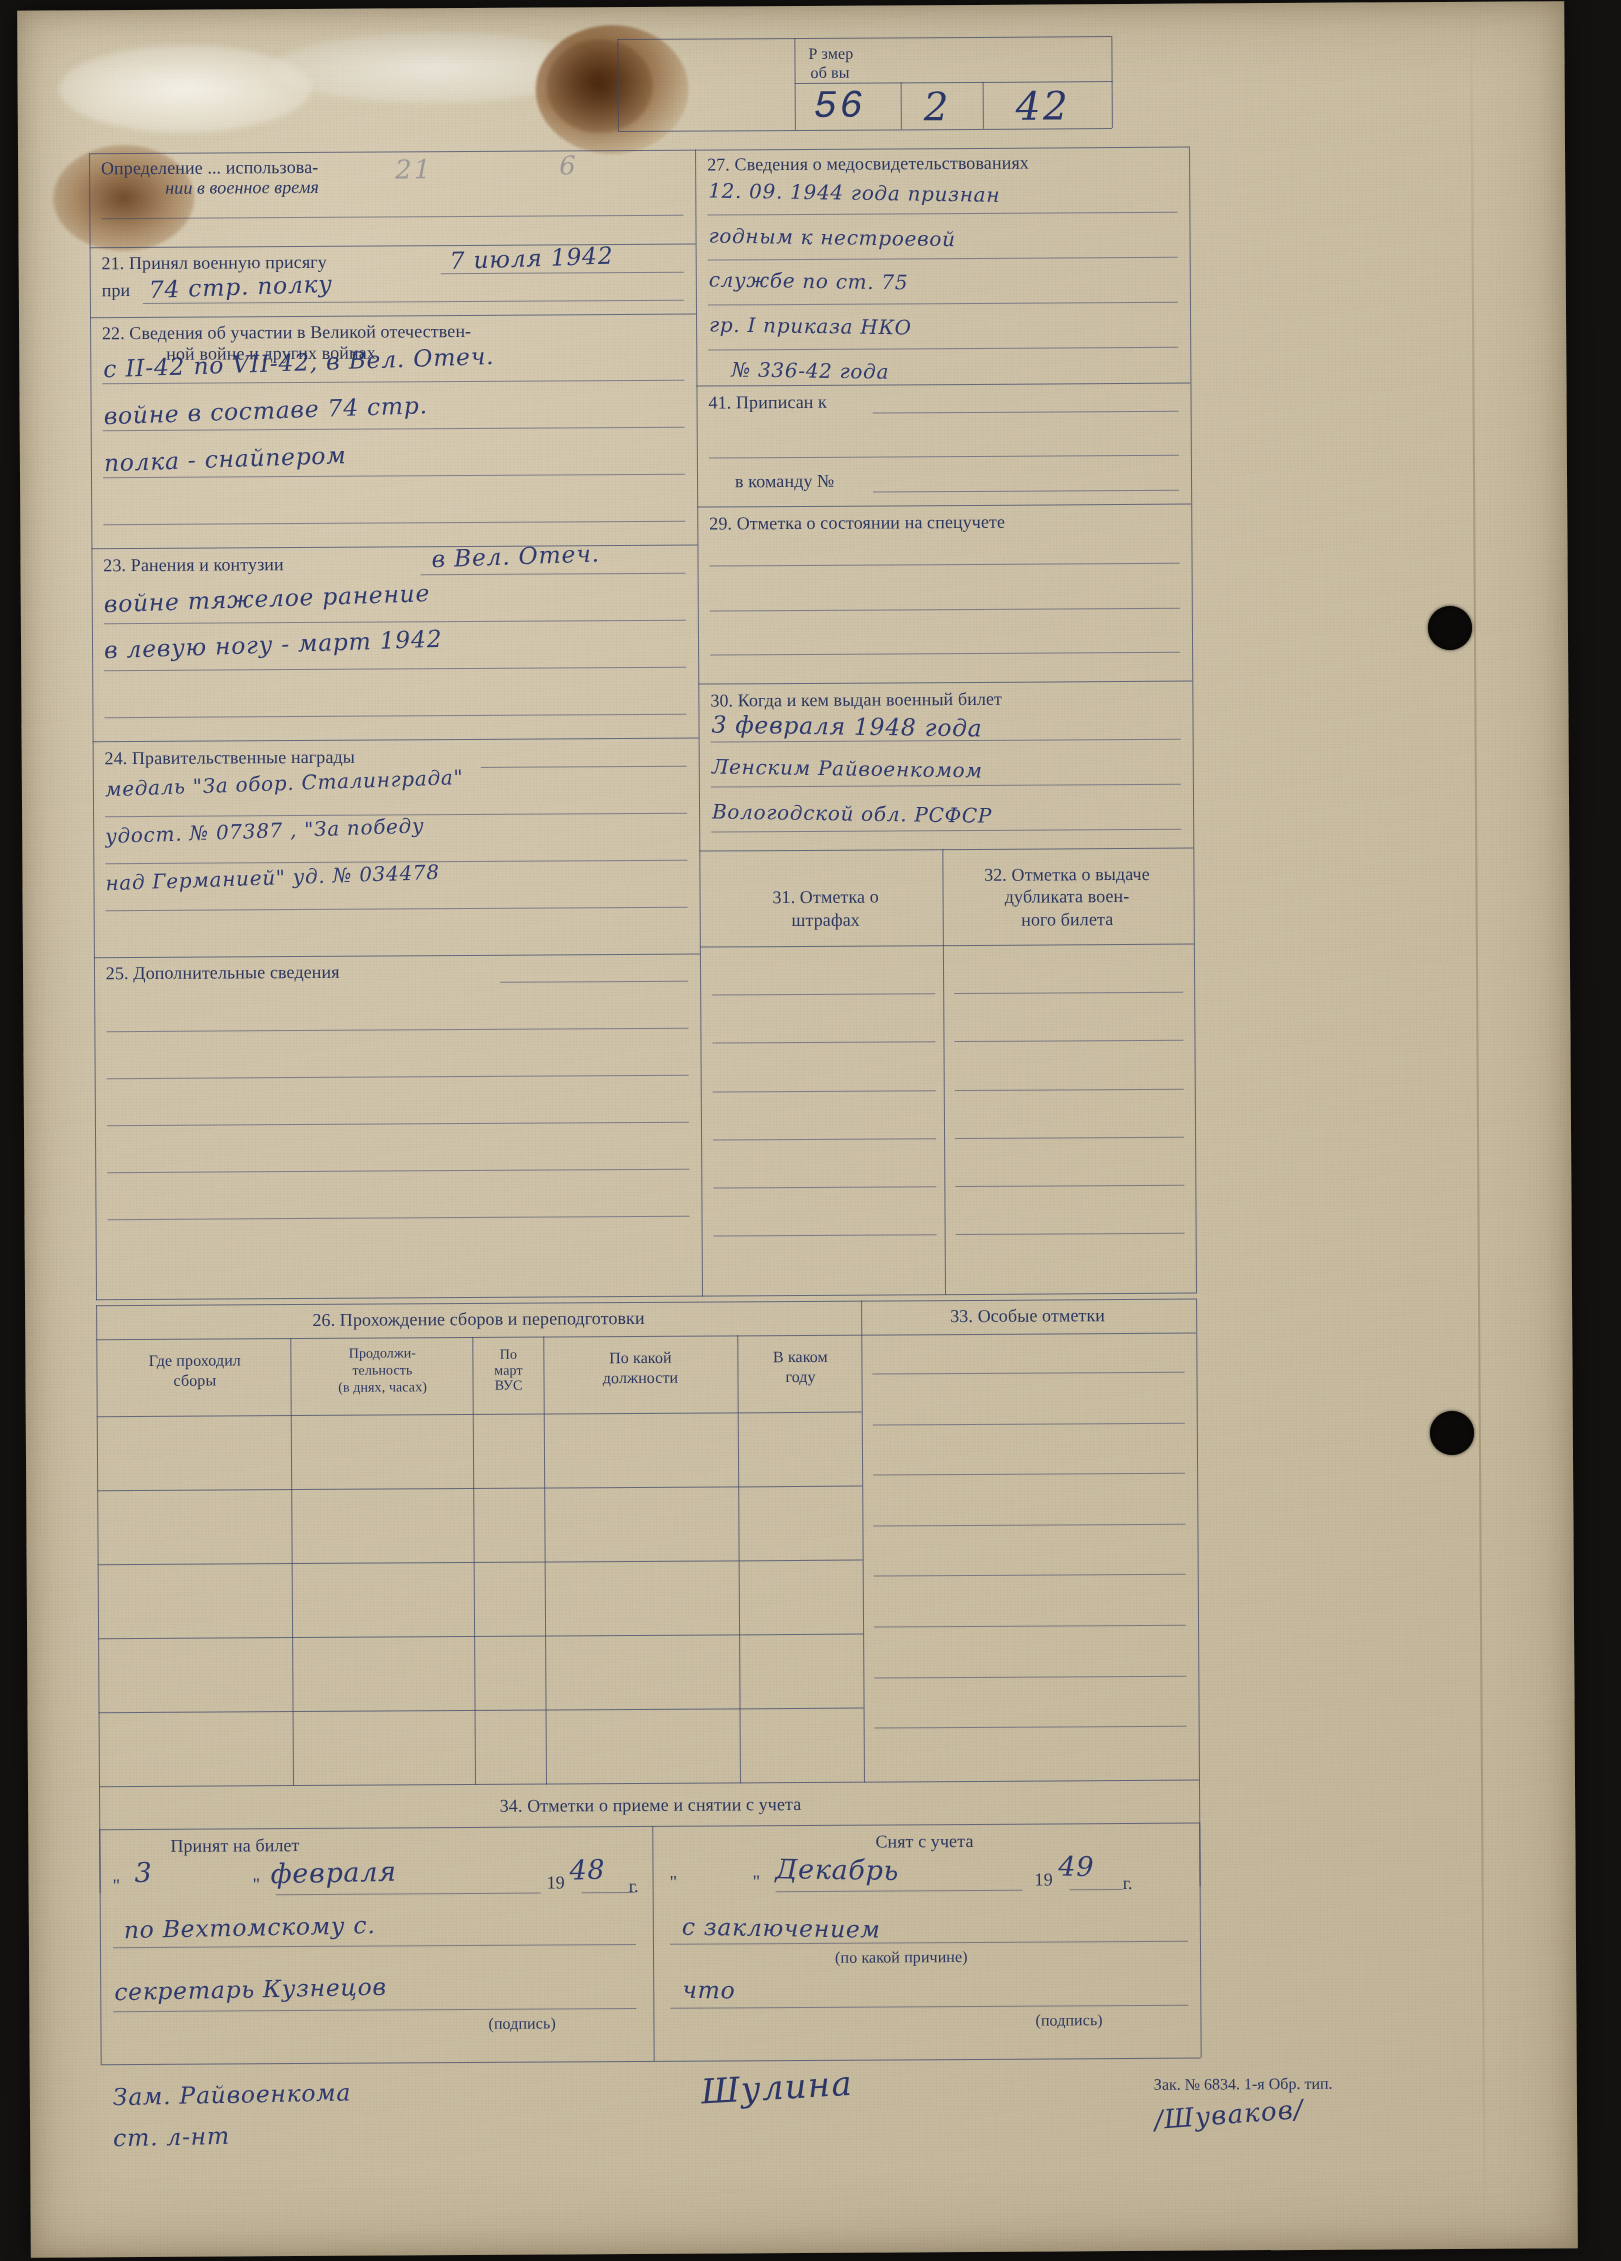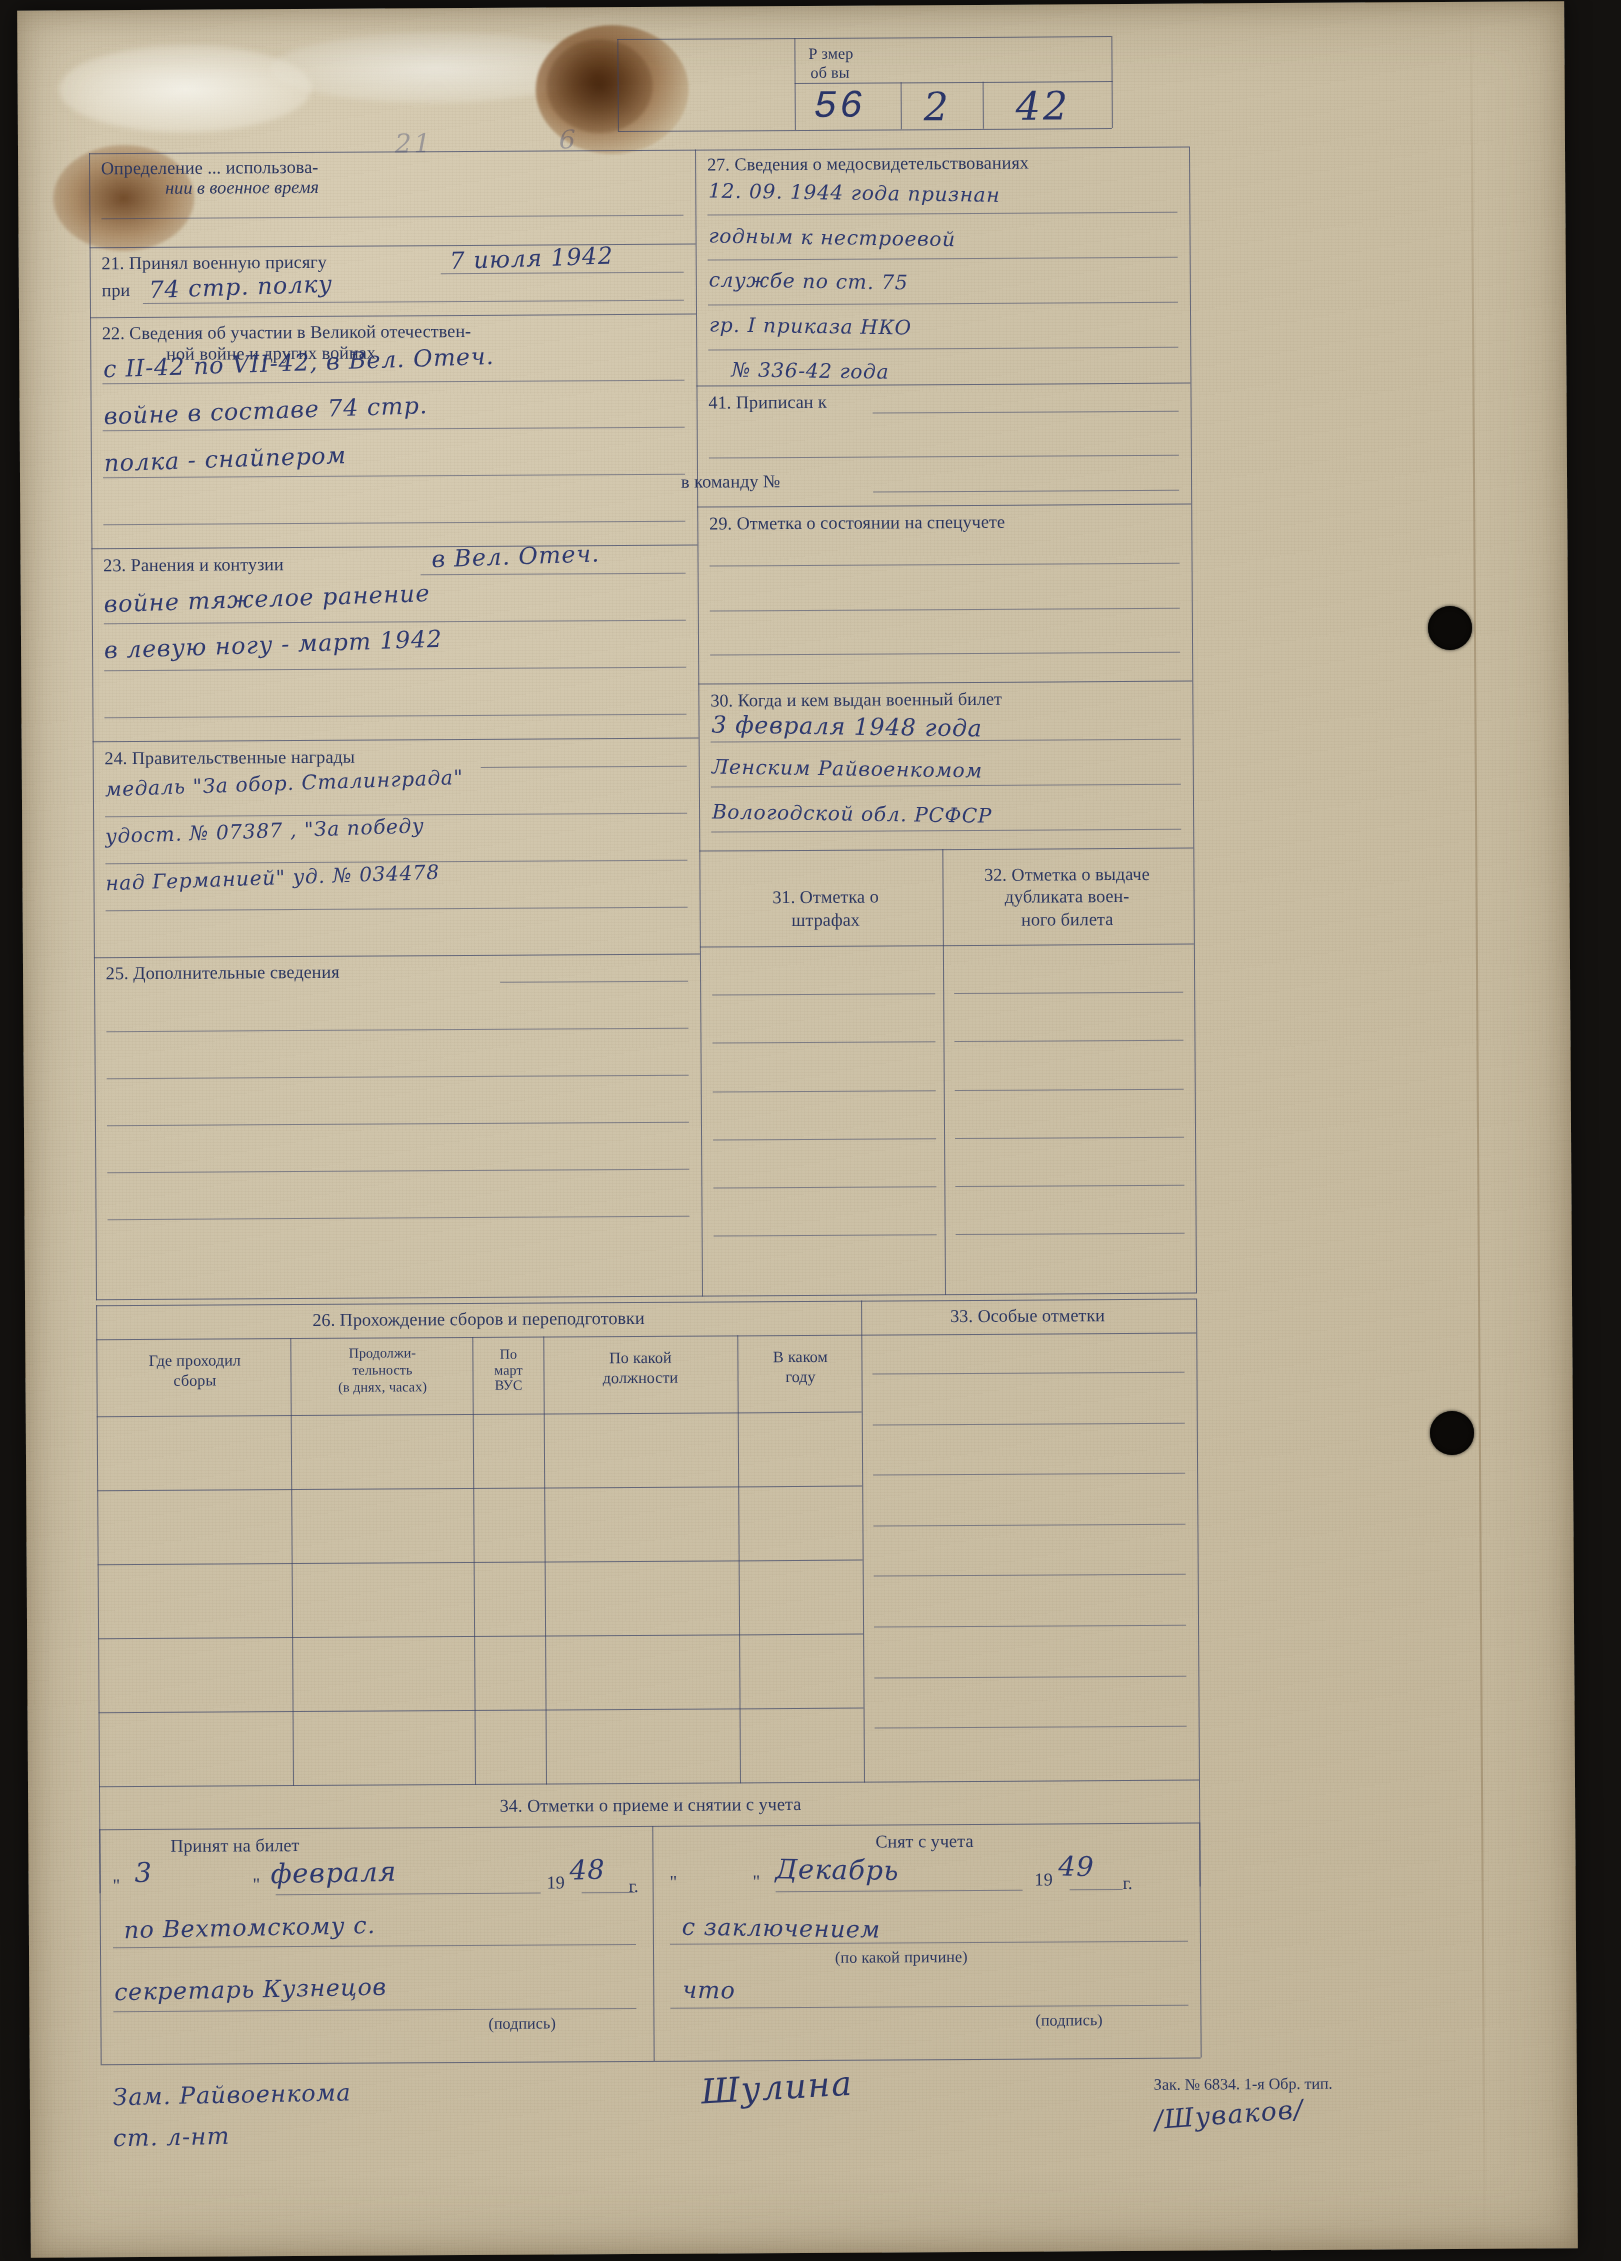--- a/index.html
+++ b/index.html
@@ -159,20 +159,21 @@
   .topnum {
     position: absolute;
     color: #2a3568;
     font-family: "DejaVu Serif", serif;
     font-style: italic;
     font-size: 39px;
     letter-spacing: 2.4px;
   }
   .faded {
     opacity: 0.33;
+    margin-top: 26px;
   }
 </style>
 </head>
 <body>
 
 <div class="scene">
   <div class="sheet">
     <div class="grain"></div>
 
     <div class="stain stain-white-2"></div>
@@ -269,21 +270,21 @@
       <div class="hw tilt3 sm" style="left:619px; top:140px;">12. 09. 1944 года  признан</div>
       <div class="hw tilt3 sm" style="left:619px; top:185px;">годным к нестроевой</div>
       <div class="hw tilt3 sm" style="left:619px; top:229px;">службе по ст. 75</div>
       <div class="hw tilt3 sm" style="left:619px; top:274px;">гр. I приказа НКО</div>
       <div class="hw tilt3 sm" style="left:641px; top:319px;">№ 336-42 года</div>
       <div class="line h" style="left:606px; top:347px; width:494px;"></div>
 
       <div class="lbl" style="left:618px; top:354px;">41. Приписан к</div>
       <div class="line thin" style="left:782px; top:375px; width:306px;"></div>
       <div class="line thin" style="left:618px; top:419px; width:470px;"></div>
-      <div class="lbl" style="left:590px; top:433px;">в команду №</div>
+      <div class="lbl" style="left:644px; top:433px;">в команду №</div>
       <div class="line thin" style="left:782px; top:454px; width:306px;"></div>
       <div class="line h" style="left:606px; top:468px; width:494px;"></div>
 
       <div class="lbl" style="left:618px; top:475px;">29. Отметка о состоянии на спецучете</div>
       <div class="line thin" style="left:618px; top:527px; width:470px;"></div>
       <div class="line thin" style="left:618px; top:572px; width:470px;"></div>
       <div class="line thin" style="left:618px; top:616px; width:470px;"></div>
       <div class="line h" style="left:606px; top:645px; width:494px;"></div>
 
       <div class="lbl" style="left:618px; top:652px;">30. Когда и кем выдан военный билет</div>

